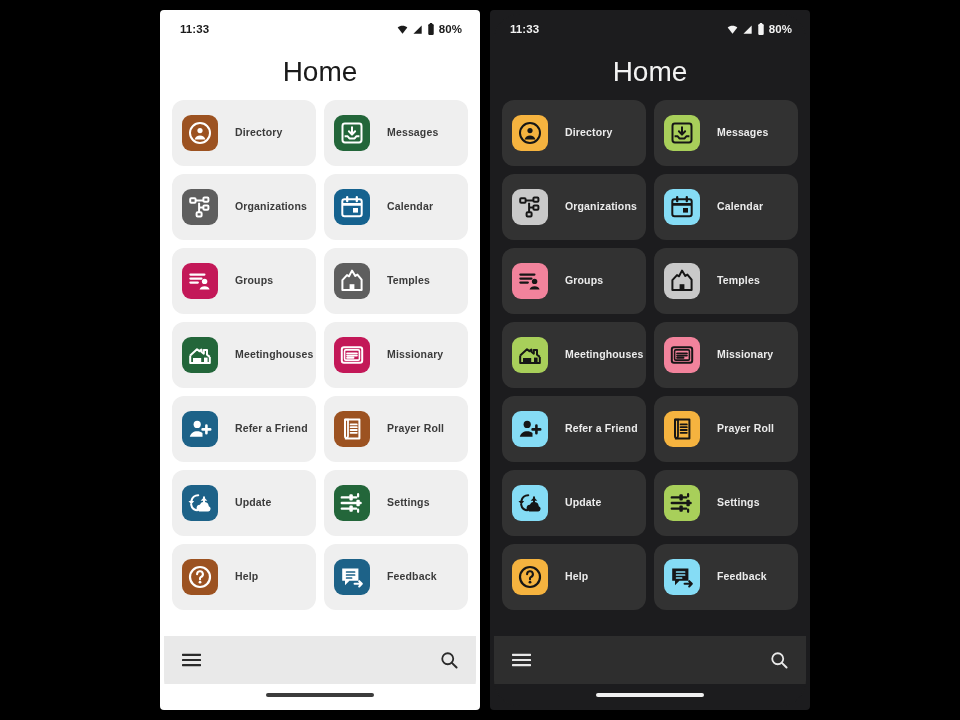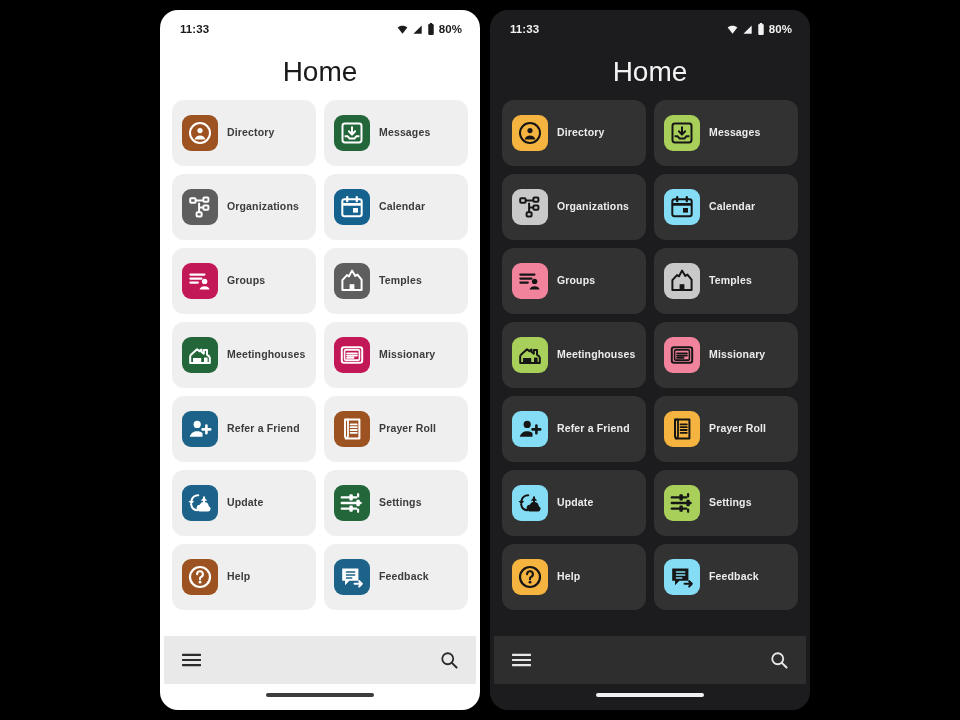--- a/index.html
+++ b/index.html
@@ -9,21 +9,21 @@
     font-family: "Liberation Sans", sans-serif;
     overflow: hidden;
   }
   .stage { position: relative; width: 960px; height: 720px; background: #000; }
 
   
   .phone {
     position: absolute;
     width: 320px; height: 700px;
     top: 10px;
-    border-radius: 18px;
+    border-radius: 4px;
     overflow: hidden;
   }
   .phone.light { left: 160px; background: #ffffff; padding: 4px; }
   .phone.dark  { left: 490px; background: #1c1c1e; padding: 4px; }
 
   .screen {
     position: relative;
     width: 100%; height: 100%;
     border-radius: 26px;
     overflow: hidden;
@@ -87,20 +87,21 @@
     border-radius: 9px;
     flex: 0 0 36px;
     display: flex; align-items: center; justify-content: center;
   }
   .tile-icon svg { display: block; width: 24px; height: 24px; }
   .tile-label {
     font-size: 10.5px;
     font-weight: bold;
     letter-spacing: .15px;
     line-height: 1.1;
+    margin-left: 8px;
   }
   .light .tile-label { color: #3b3b3b; }
   .dark  .tile-label { color: #ececec; }
 
   
   .bottombar {
     flex: 0 0 48px;
     display: flex; align-items: center; justify-content: space-between;
     padding: 0 18px;
   }

